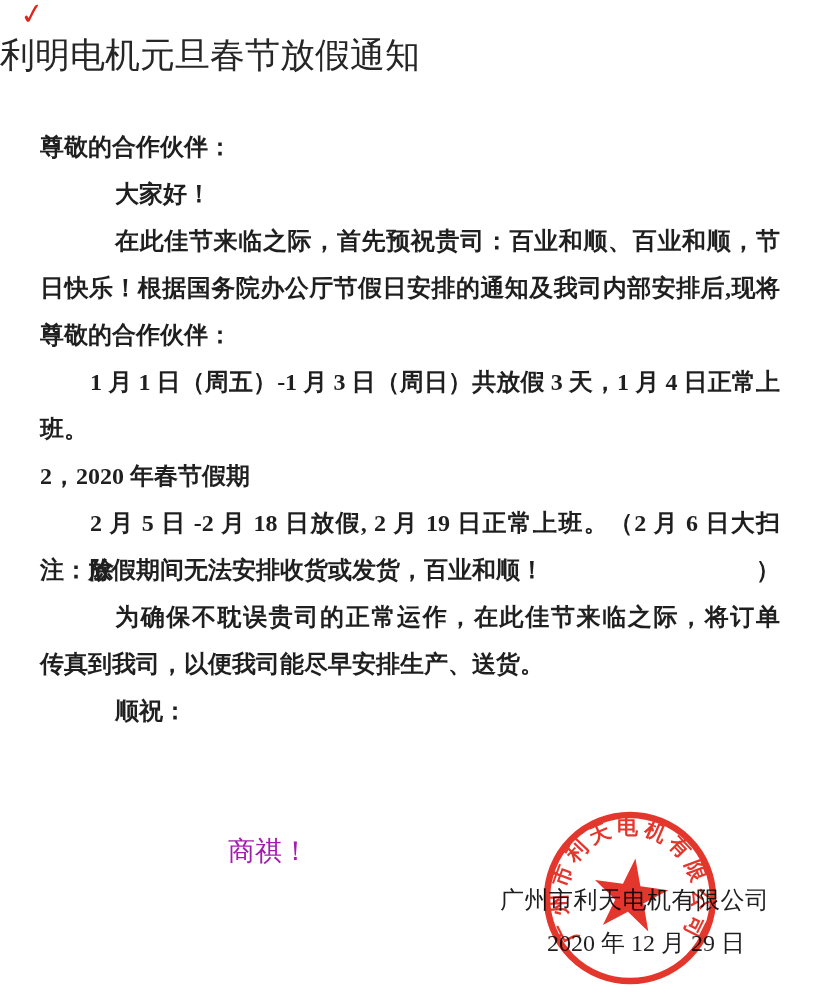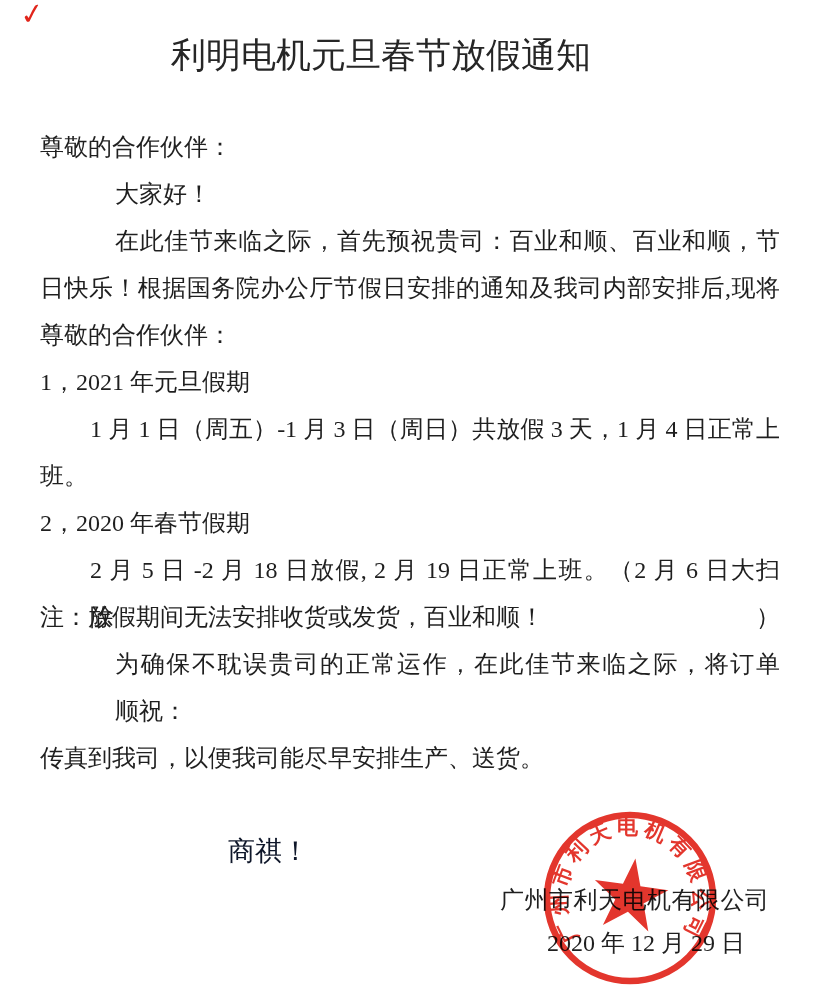--- a/index.html
+++ b/index.html
@@ -6,33 +6,33 @@
   .page{
     position:relative;width:820px;height:1008px;background:#ffffff;
     font-family:"Liberation Serif","DejaVu Serif",serif;color:#1f1f1f;overflow:hidden;
   }
   .check-mark{
     position:absolute;top:0px;left:20px;font-size:29px;font-weight:bold;
     color:#e1251b;transform:rotate(-8deg);
     font-family:"DejaVu Sans",sans-serif;line-height:1;
   }
   .doc-title{
-    position:absolute;top:32px;left:0;width:762px;text-align:center;
+    position:absolute;top:32px;left:0;width:762px;text-align:left;
     font-size:35px;letter-spacing:0px;white-space:nowrap;color:#262626;
   }
   .body-text{
     position:absolute;top:124px;left:40px;width:740px;
     font-size:24px;line-height:47px;color:#1f1f1f;
   }
-  .line{height:47px;}
+  .line{height:47px;font-weight:bold;}
   .ind2{padding-left:50px;}
   .ind3{padding-left:75px;}
   .just{text-align:justify;text-align-last:justify;}
   .regards{
-    position:absolute;top:837px;left:228px;font-size:27px;line-height:1.1;color:#0f172a;
+    position:absolute;top:837px;left:228px;font-size:27px;line-height:1.1;color:#a21caf;
   }
   .sig-company{
     position:absolute;top:884px;left:500px;font-size:24px;letter-spacing:0.5px;
     z-index:1;color:#1f1f1f;white-space:nowrap;
   }
   .sig-date{
     position:absolute;top:927px;left:547px;font-size:24px;z-index:1;color:#1f1f1f;white-space:nowrap;
   }
   .seal{
     position:absolute;top:809px;left:542px;z-index:2;
@@ -51,29 +51,28 @@
   <div class="check-mark">✓</div>
 
   <div class="doc-title">利明电机元旦春节放假通知</div>
 
   <div class="body-text">
     <div class="line">尊敬的合作伙伴：</div>
     <div class="line ind3">大家好！</div>
     <div class="line ind3 just">在此佳节来临之际，首先预祝贵司：百业和顺、百业和顺，节</div>
     <div class="line just">日快乐！根据国务院办公厅节假日安排的通知及我司内部安排后,现将</div>
     <div class="line">尊敬的合作伙伴：</div>
-    <div class="line">1，2021 年元旦假期</div>
     <div class="line ind2 just">1 月 1 日（周五）-1 月 3 日（周日）共放假 3 天，1 月 4 日正常上</div>
     <div class="line">班。</div>
     <div class="line">2，2020 年春节假期</div>
     <div class="line ind2 just">2 月 5 日 -2 月 18 日放假, 2 月 19 日正常上班。（2 月 6 日大扫除）</div>
     <div class="line">注：放假期间无法安排收货或发货，百业和顺！</div>
     <div class="line ind3 just">为确保不耽误贵司的正常运作，在此佳节来临之际，将订单</div>
+    <div class="line">传真到我司，以便我司能尽早安排生产、送货。</div>
     <div class="line ind3">顺祝：</div>
-    <div class="line">传真到我司，以便我司能尽早安排生产、送货。</div>
   </div>
 
   <div class="regards">商祺！</div>
 
   <div class="sig-company">广州市利天电机有限公司</div>
   <div class="sig-date">2020 年 12 月 29 日</div>
 
   <svg class="seal" width="176" height="182" viewBox="0 0 176 182">
     <defs>
       <path id="sealArc" d="M 39 130 A 64 64 0 1 1 137 130" fill="none"></path>

